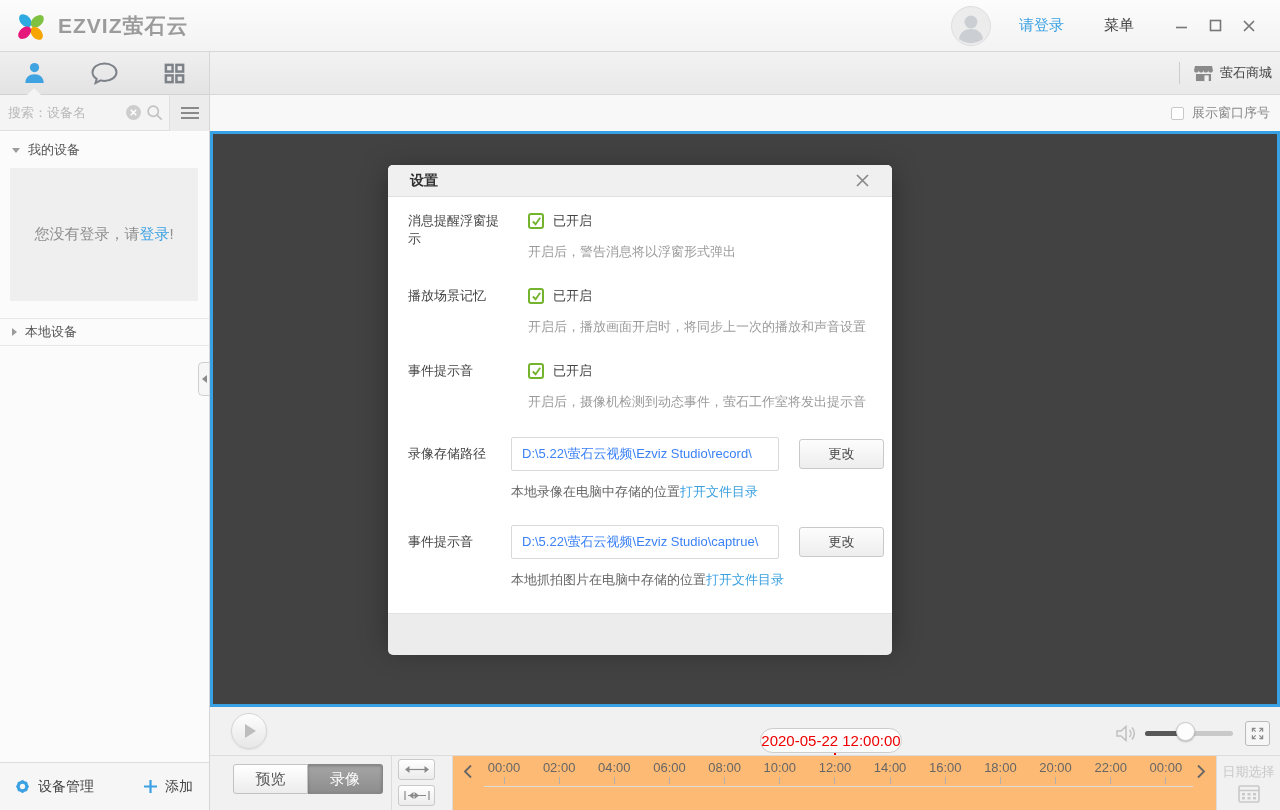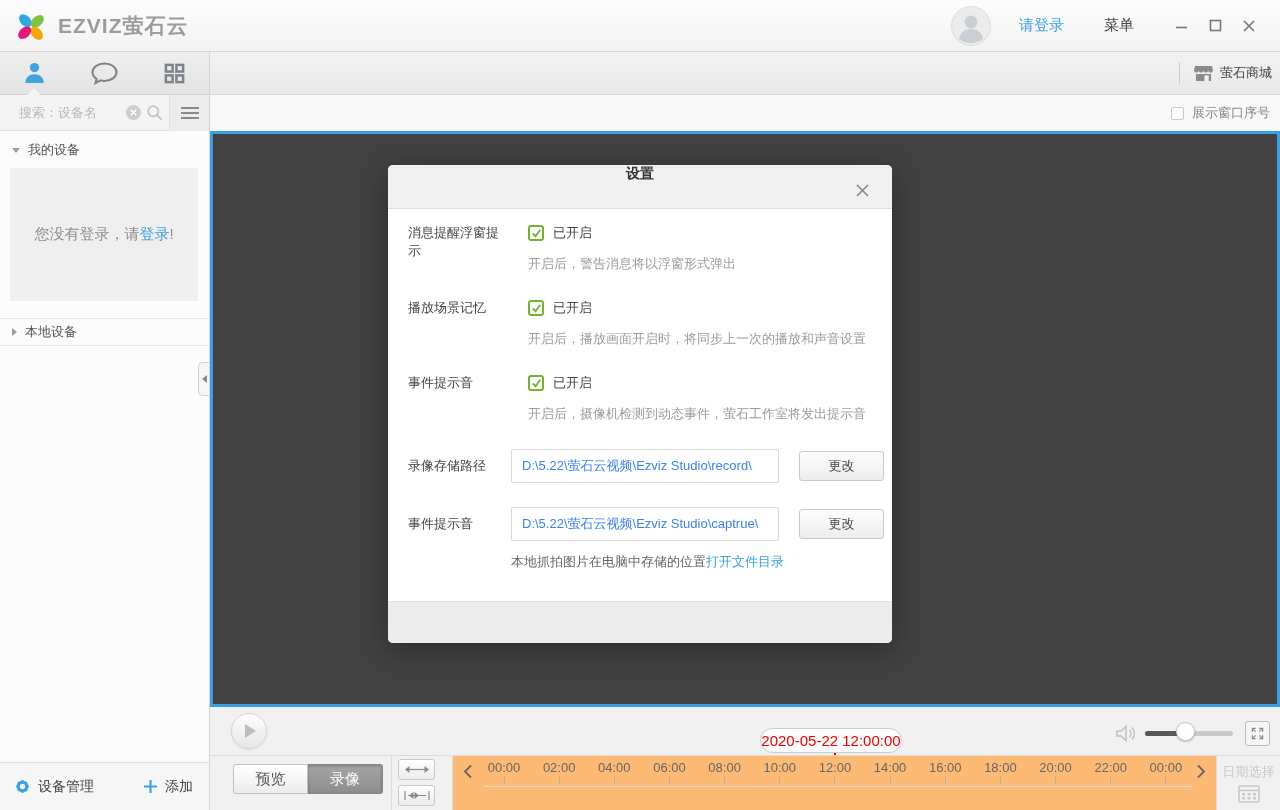--- a/index.html
+++ b/index.html
@@ -19,21 +19,21 @@
 
   
   .sidebar { position:absolute; left:0; top:52px; width:210px; height:758px;
     display:flex; flex-direction:column; background:#fbfbfb; border-right:1px solid #d6d6d6; }
   .side-tabs { height:43px; background:linear-gradient(#efefef,#e3e3e3); border-bottom:1px solid #d2d2d2;
     display:flex; position:relative; flex-shrink:0; }
   .side-tab { flex:1; display:flex; align-items:center; justify-content:center; cursor:pointer; }
   .tab-notch { position:absolute; left:27px; bottom:-1px; width:0; height:0;
     border-left:7px solid transparent; border-right:7px solid transparent; border-bottom:7px solid #f4f4f4; }
   .search-row { height:36px; background:#f4f4f4; border-bottom:1px solid #e0e0e0; display:flex; align-items:center; flex-shrink:0; }
-  .search-input { flex:1; border:none; outline:none; background:transparent; font-size:13px; color:#777; padding:0 4px 0 19px; min-width:0; }
+  .search-input { flex:1; border:none; outline:none; background:transparent; font-size:13px; color:#777; padding:0 4px 0 8px; min-width:0; }
   .search-input::placeholder { color:#b8b8b8; }
   .search-icons { display:flex; align-items:center; gap:5px; padding-right:6px; }
   .search-sep { width:1px; height:36px; background:#e0e0e0; }
   .hamburger { width:39px; height:36px; background:#ececec; display:flex; flex-direction:column; justify-content:center; align-items:center; gap:3px; cursor:pointer; }
   .hamburger i { display:block; width:18px; height:2px; background:#8a8a8a; }
   .side-body { flex:1; position:relative; }
   .group-header { display:flex; align-items:center; gap:8px; padding:10px 0 9px 12px; cursor:pointer; }
   .group-header span { font-size:13px; color:#555; }
   .tri-down { width:0; height:0; border-left:4px solid transparent; border-right:4px solid transparent; border-top:5px solid #9c9c9c; }
   .tri-right { width:0; height:0; border-top:4px solid transparent; border-bottom:4px solid transparent; border-left:5px solid #9c9c9c; }
@@ -61,22 +61,22 @@
   .cbx { width:13px; height:13px; border:1px solid #c8c8c8; background:#fff; border-radius:2px; cursor:pointer; }
   .m-subbar label { font-size:13px; color:#888; margin-left:8px; }
 
   
   .video { position:absolute; left:210px; top:131px; width:1070px; height:576px;
     background:#424242; border:3px solid #38a1e3; }
 
   
   .dialog { position:absolute; left:175px; top:31px; width:504px; height:478px; background:#fff;
     border-radius:5px; box-shadow:0 6px 28px rgba(0,0,0,.35); display:flex; flex-direction:column; }
-  .dlg-head { height:44px; background:#f0f0f0; border-bottom:1px solid #e0e0e0; border-radius:5px 5px 0 0;
-    display:flex; align-items:center; padding:0 22px; flex-shrink:0;flex-direction:column; }
+  .dlg-head { height:32px; background:#f0f0f0; border-bottom:1px solid #e0e0e0; border-radius:5px 5px 0 0;
+    display:flex; align-items:center; padding:0 22px; flex-shrink:0; }
   .dlg-title { font-size:14px; font-weight:bold; color:#333; }
   .dlg-close { margin-left:auto; cursor:pointer; display:flex; }
   .dlg-body { flex:1; padding:15px 24px 0 20px; }
   .drow { display:flex; }
   .drow.toggle { margin-bottom:26px; }
   .drow.pathrow { margin-bottom:24px; }
   .dlabel { width:103px; flex-shrink:0; font-size:13px; color:#444; line-height:18px; }
   .drow.pathrow .dlabel { padding-top:8px; }
   .dctrl-t { margin-left:17px; }
   .check-line { display:flex; align-items:center; gap:9px; height:18px; }
@@ -349,20 +349,23 @@
           </span>
         </div>
 
         <div class="drow pathrow">
           <span class="dlabel">录像存储路径</span>
           <span>
             <span class="path-line">
               <input class="path-input" readonly="" value="D:\5.22\萤石云视频\Ezviz Studio\record\" style="">
               <button class="change-btn">更改</button>
             </span>
+            <div class="path-desc">
+              <span>本地录像在电脑中存储的位置</span><span class="lnk">打开文件目录</span>
+            </div>
           </span>
         </div>
 
         <div class="drow pathrow">
           <span class="dlabel">事件提示音</span>
           <span>
             <span class="path-line">
               <input class="path-input" readonly="" value="D:\5.22\萤石云视频\Ezviz Studio\captrue\" style="">
               <button class="change-btn">更改</button>
             </span>

